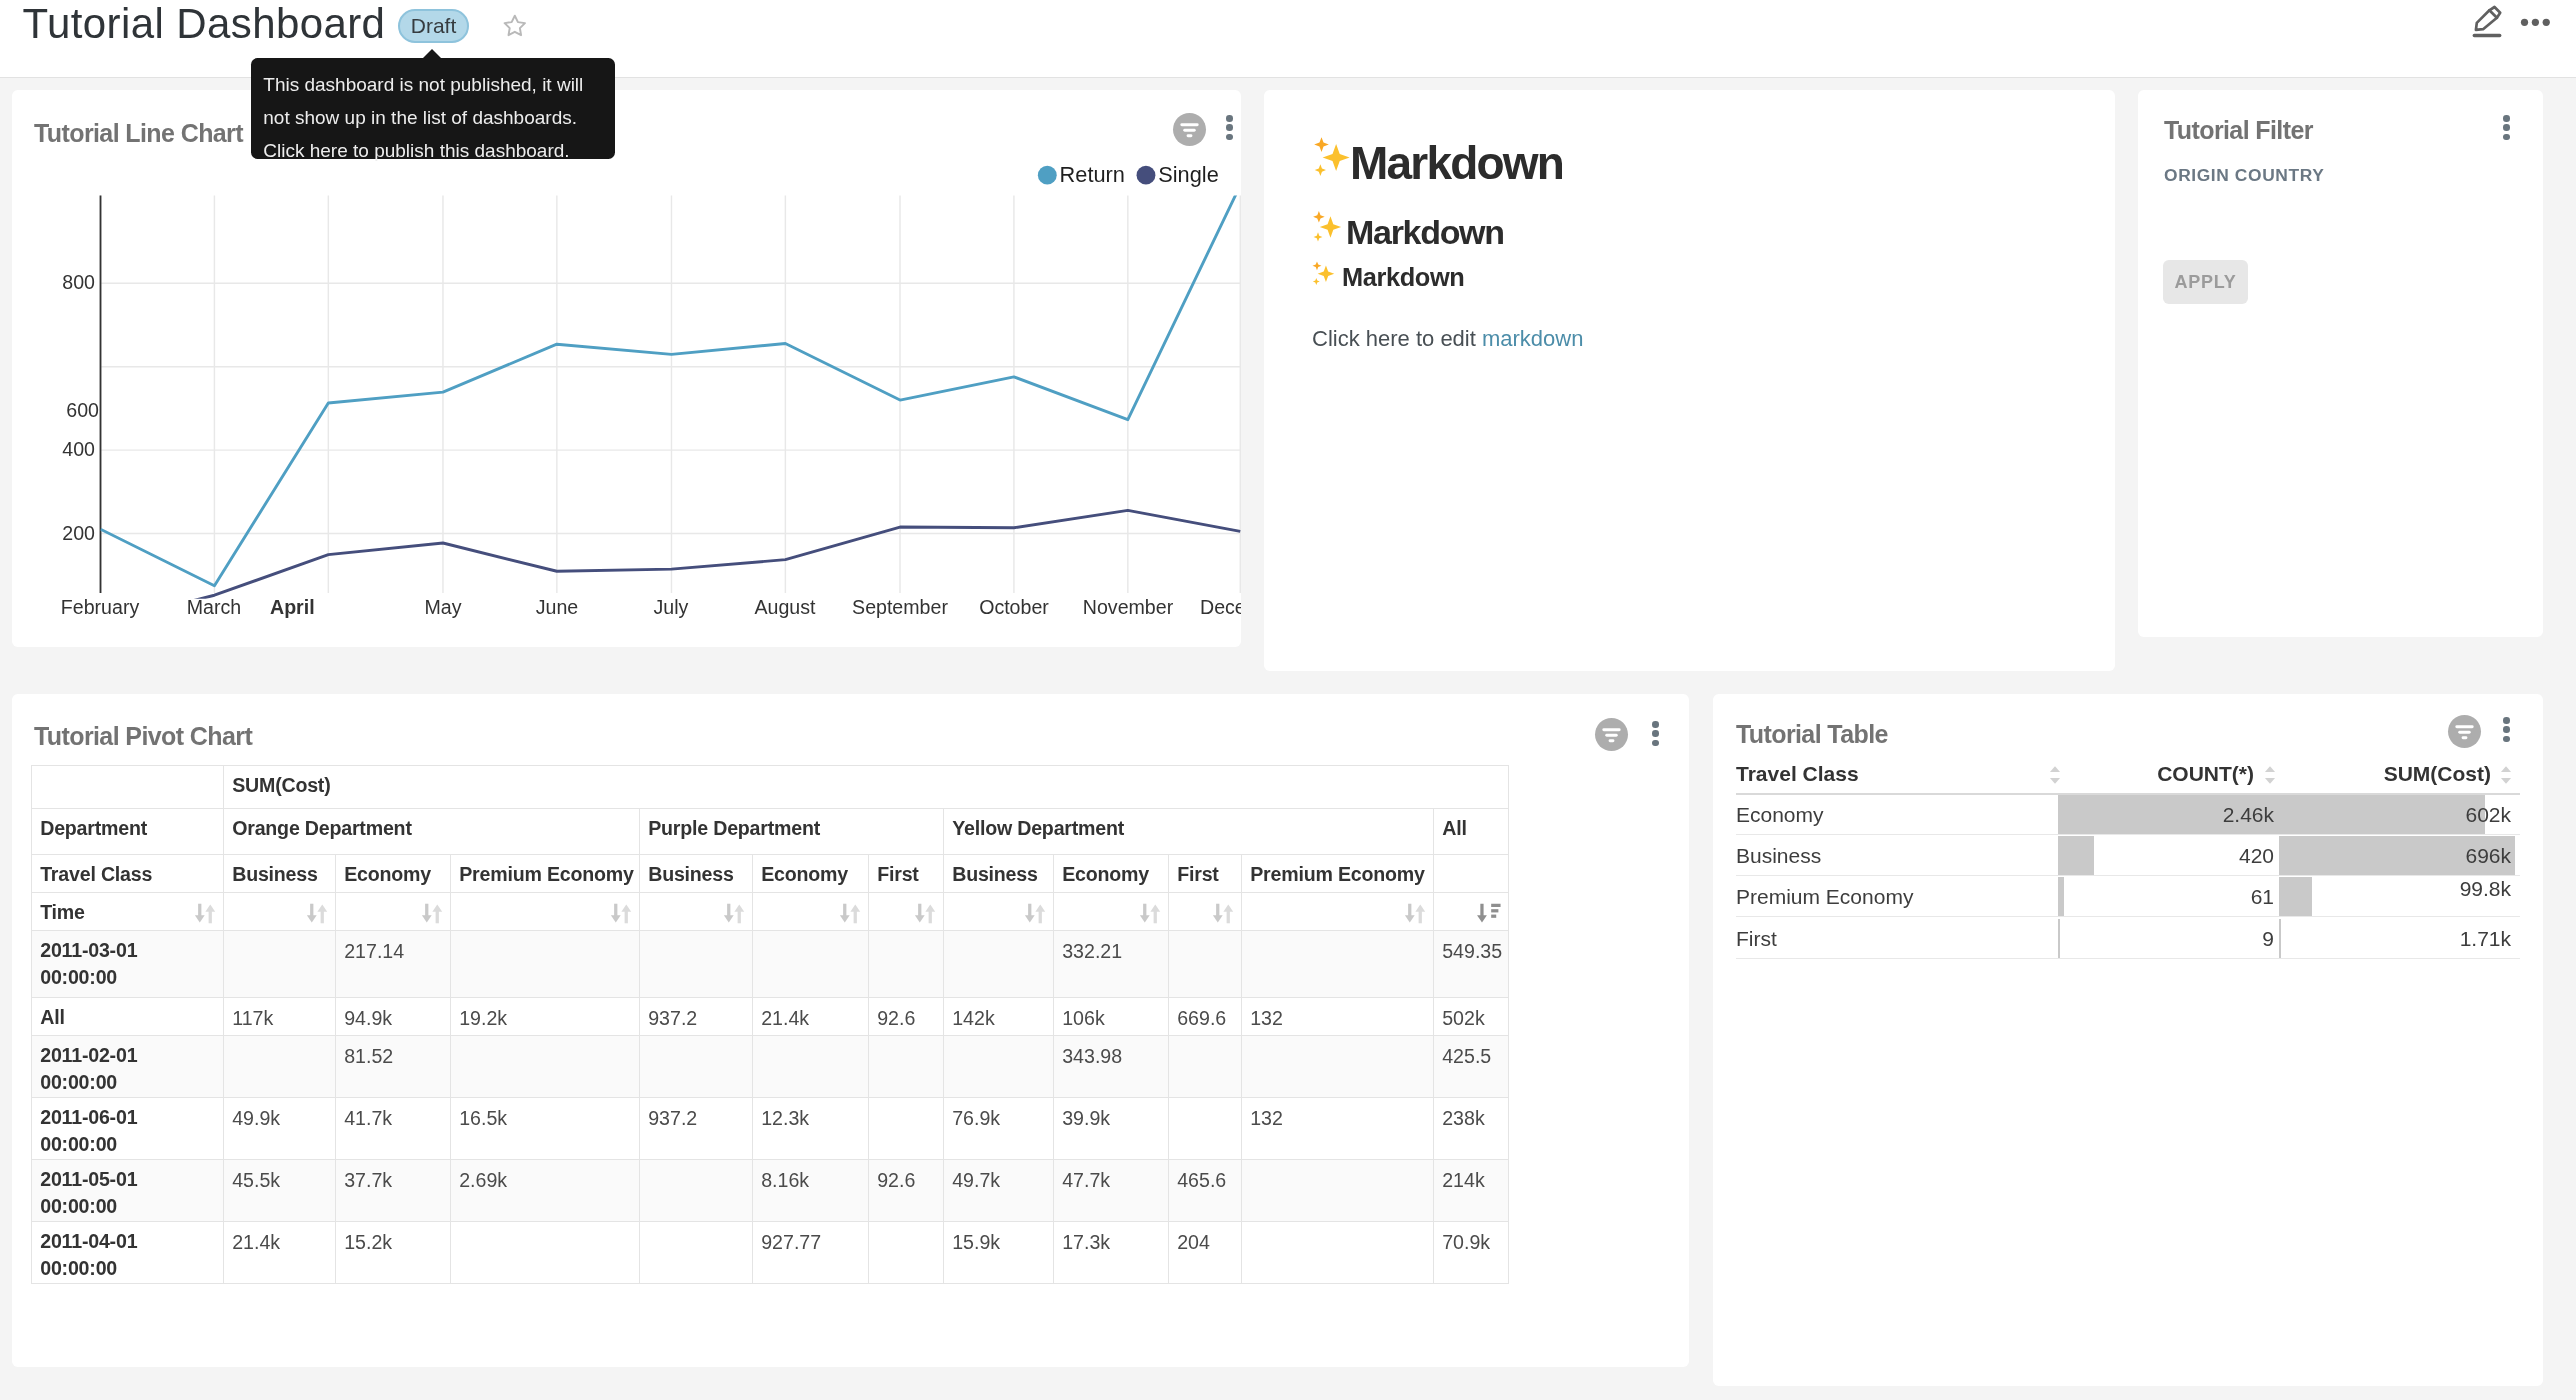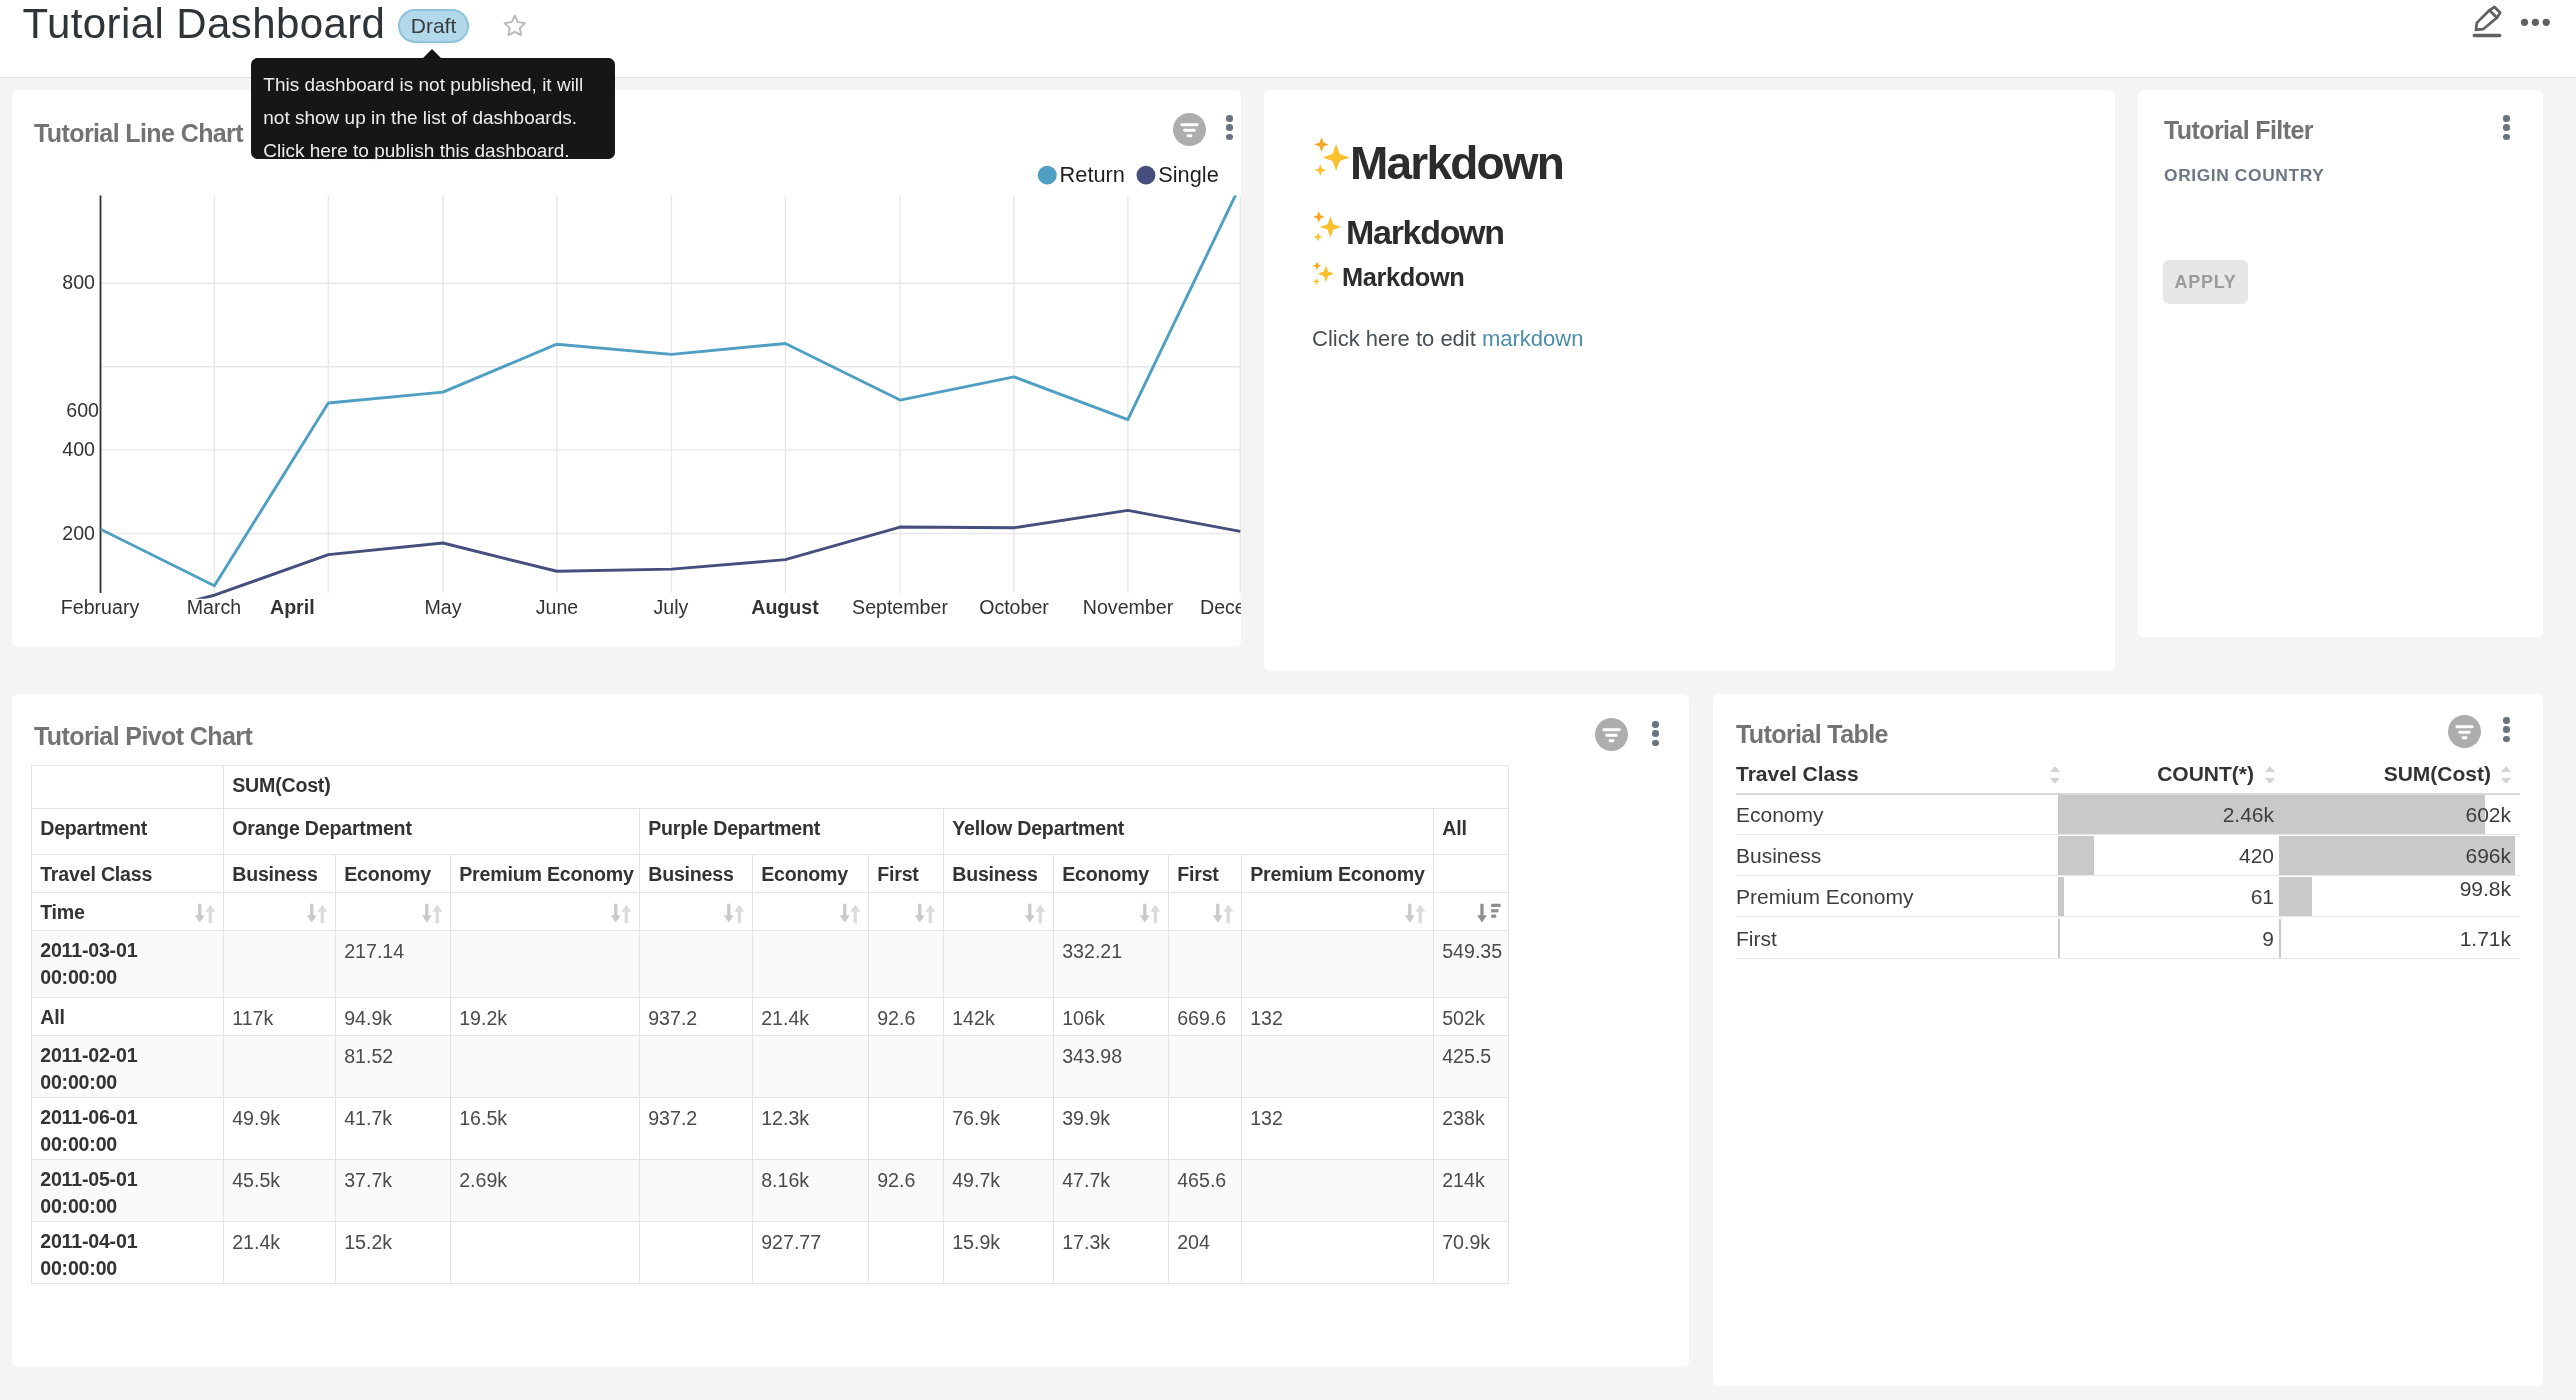--- a/index.html
+++ b/index.html
@@ -133,21 +133,21 @@
   <div class="axlab" style="left:50px; top:355px; width:49px; text-align:right;margin-top:44px;">600</div>
   <div class="axlab" style="left:46px; top:438px; width:49px; text-align:right;">400</div>
   <div class="axlab" style="left:46px; top:522px; width:49px; text-align:right;">200</div>
 
   <div class="axlab" style="left:42px;  top:596px; width:116px; text-align:center;">February</div>
   <div class="axlab" style="left:156px; top:596px; width:116px; text-align:center;">March</div>
   <div class="axlab" style="left:270px; top:596px; width:116px; text-align:left;font-weight:bold;">April</div>
   <div class="axlab" style="left:385px; top:596px; width:116px; text-align:center;">May</div>
   <div class="axlab" style="left:499px; top:596px; width:116px; text-align:center;">June</div>
   <div class="axlab" style="left:613px; top:596px; width:116px; text-align:center;">July</div>
-  <div class="axlab" style="left:727px;top:596px; width:116px; text-align:center;font-weight:bold;">August</div>
+  <div class="axlab" style="left:727px;top:596px; width:116px; text-align:center;">August</div>
   <div class="axlab" style="left:842px;top:596px; width:116px; text-align:center;">September</div>
   <div class="axlab" style="left:956px;top:596px; width:116px; text-align:center;">October</div>
   <div class="axlab" style="left:1070px;top:596px; width:116px; text-align:center;">November</div>
   <div class="axlab" style="left:1200px;top:596px; width:41px; text-align:left; overflow:hidden; white-space:nowrap;">Decem</div>
 
   <div id="md">
     <svg style="position:absolute; left:1310px; top:135px;" width="41" height="45" viewBox="0 0 36 40">
         <path fill="#fbc02d" d="M23 8 l3.2 8.8 L35 20 l-8.8 3.2 L23 32 l-3.2-8.8 L11 20 l8.8-3.2 Z"></path>
         <path fill="#f9a825" d="M10 2 l1.8 4.7 L16.5 8.5 l-4.7 1.8 L10 15 l-1.8-4.7 L3.5 8.5 l4.7-1.8 Z"></path>
         <path fill="#fbc02d" d="M9 26 l1.4 3.8 L14 31.2 l-3.6 1.4 L9 36.4 l-1.4-3.8 L4 31.2 l3.6-1.4 Z"></path>

